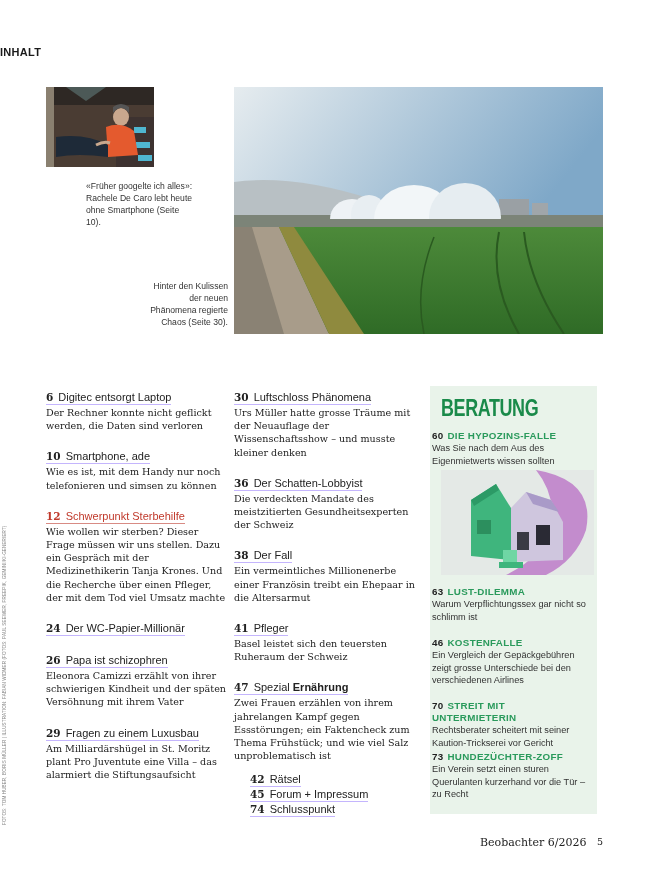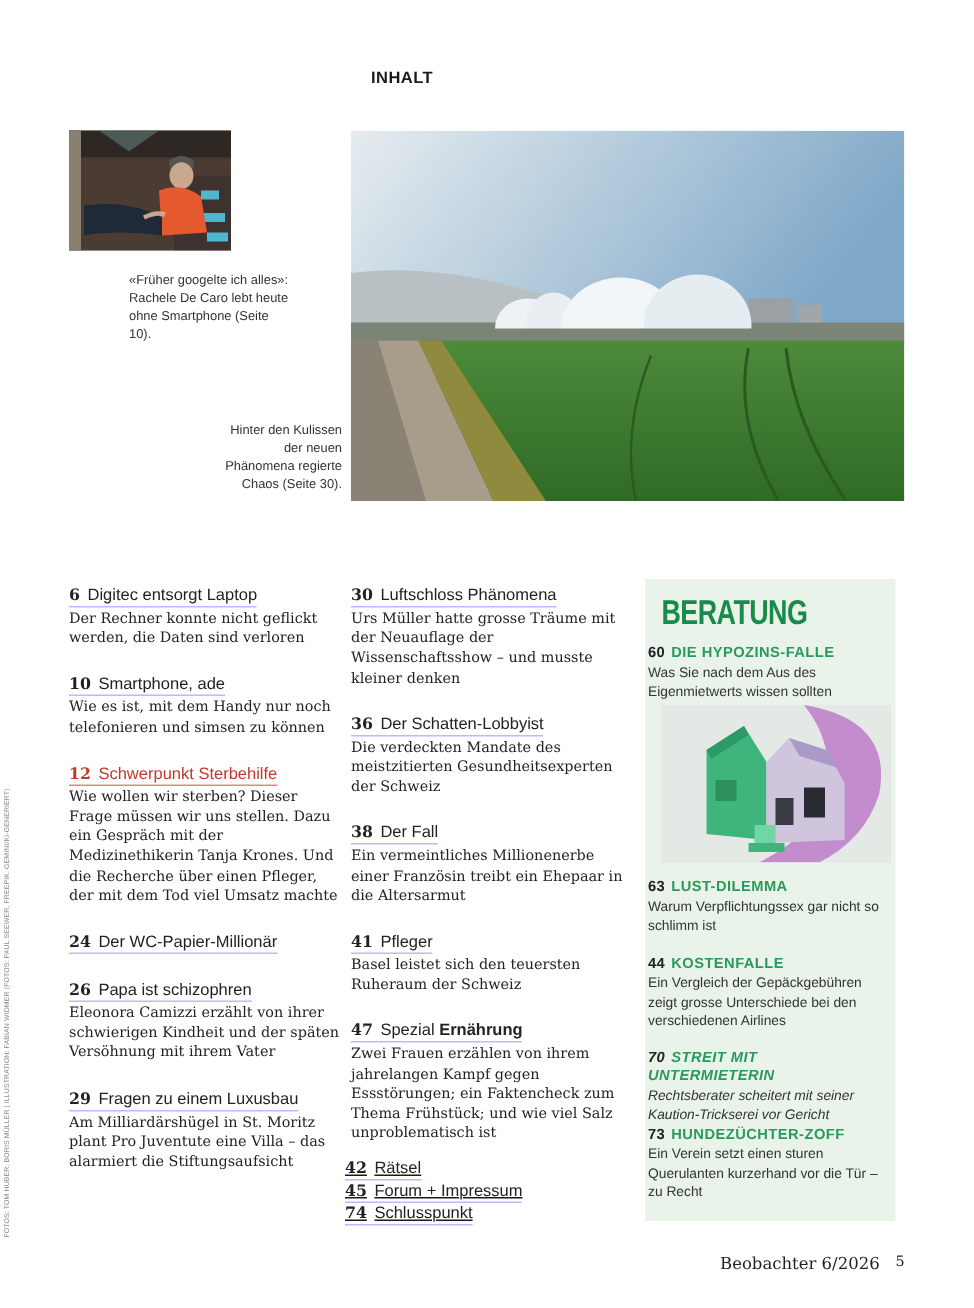--- a/index.html
+++ b/index.html
@@ -1,18 +1,18 @@
 <!DOCTYPE html>
 <html><head>
 <meta charset="utf-8">
 <style>
   html, body { margin:0; padding:0; background:#ffffff; }
   body { width:649px; height:872px; position:relative; overflow:hidden; color:#1a1a1a; }
 
-  #page-title { position:absolute; top:46px; left:0; width:536px; text-align:center;
+  #page-title { position:absolute; top:46px; left:0; width:536px; 
     font-family:"Liberation Sans",sans-serif; font-weight:700; font-size:11px; letter-spacing:0.3px; }
 
   
   #photo-portrait { position:absolute; left:46px; top:87px; width:108px; height:80px; overflow:hidden; background:#3a2f28; }
   #caption-portrait { position:absolute; left:46px; top:180px; width:110px; font-family:"Liberation Sans",sans-serif;
     font-size:8.6px; line-height:12px; color:#333;margin-left:40px; }
   #caption-domes { position:absolute; left:150px; top:280px; width:78px; text-align:right; font-family:"Liberation Sans",sans-serif;
     font-size:8.6px; line-height:12px; color:#333; }
   #photo-domes { position:absolute; left:234px; top:87px; width:369px; height:247px; overflow:hidden; }
 
@@ -22,21 +22,21 @@
   #col-mid { left:234px; top:387px; width:190px; }
   .entry { margin-bottom:14px; }
   .entry-head { font-family:"Liberation Sans",sans-serif; font-size:11px; line-height:13px;
      display:inline-block; border-bottom:1px solid #c4b5fd; padding-bottom:0px; color:#222; }
   .entry-head .num { font-family:"DejaVu Serif",serif; font-weight:700; font-size:10.5px; margin-right:5px; }
   .entry-head.red { color:#c0392b; border-bottom-color:#d88b84; }
   .entry-head .strong { font-weight:700; }
   .entry-body { font-family:"DejaVu Serif",serif; font-size:9.6px; line-height:13.2px; color:#222; margin-top:1px; }
 
   .short-list .entry-head { display:block; width:max-content; margin-bottom:1px; }
-  .short-list { position:absolute; left:230px; top:773px;text-decoration:underline; }
+  .short-list { position:absolute; left:250px; top:773px; }
 
   
   #beratung { position:absolute; left:430px; top:386px; width:167px; height:428px; background:#e9f3ea; }
   #beratung-title { position:absolute; left:11px; top:9px; font-family:"Liberation Sans",sans-serif; font-weight:700;
      font-size:23px; color:#1a8a4a; letter-spacing:-0.5px; transform:scaleX(0.78); transform-origin:left top; }
   .b-entry { position:absolute; left:2px; width:158px; }
   .b-head { font-family:"Liberation Sans",sans-serif; font-size:9.8px; line-height:12px; letter-spacing:0.3px; }
   .b-head .num { font-weight:700; color:#222; margin-right:4px; }
   .b-head .t { color:#2a9a5c; font-weight:700; }
   .b-body { font-family:"Liberation Sans",sans-serif; font-size:9.2px; line-height:12.5px; color:#333; }
@@ -185,25 +185,25 @@
       <rect x="58" y="92" width="24" height="6" fill="#3fb57d"></rect>
     </svg>
   </div>
 
   <div class="b-entry" style="top:200px;">
     <div class="b-head"><span class="num">63</span><span class="t">LUST-DILEMMA</span></div>
     <div class="b-body">Warum Verpflichtungssex gar nicht so schlimm ist</div>
   </div>
 
   <div class="b-entry" style="top:251px;">
-    <div class="b-head"><span class="num">44</span><span class="t">KOSTENFALLE</span></div>
+    <div class="b-head"><span class="num">46</span><span class="t">KOSTENFALLE</span></div>
     <div class="b-body">Ein Vergleich der Gepäckgebühren zeigt grosse Unterschiede bei den verschiedenen Airlines</div>
   </div>
 
-  <div class="b-entry" style="top:314px;font-style:italic;">
+  <div class="b-entry" style="top:314px;">
     <div class="b-head"><span class="num">70</span><span class="t">STREIT MIT UNTERMIETERIN</span></div>
     <div class="b-body">Rechtsberater scheitert mit seiner Kaution-Trickserei vor Gericht</div>
   </div>
 
   <div class="b-entry" style="top:365px;">
     <div class="b-head"><span class="num">73</span><span class="t">HUNDEZÜCHTER-ZOFF</span></div>
     <div class="b-body">Ein Verein setzt einen sturen Querulanten kurzerhand vor die Tür – zu Recht</div>
   </div>
 </div>
 

